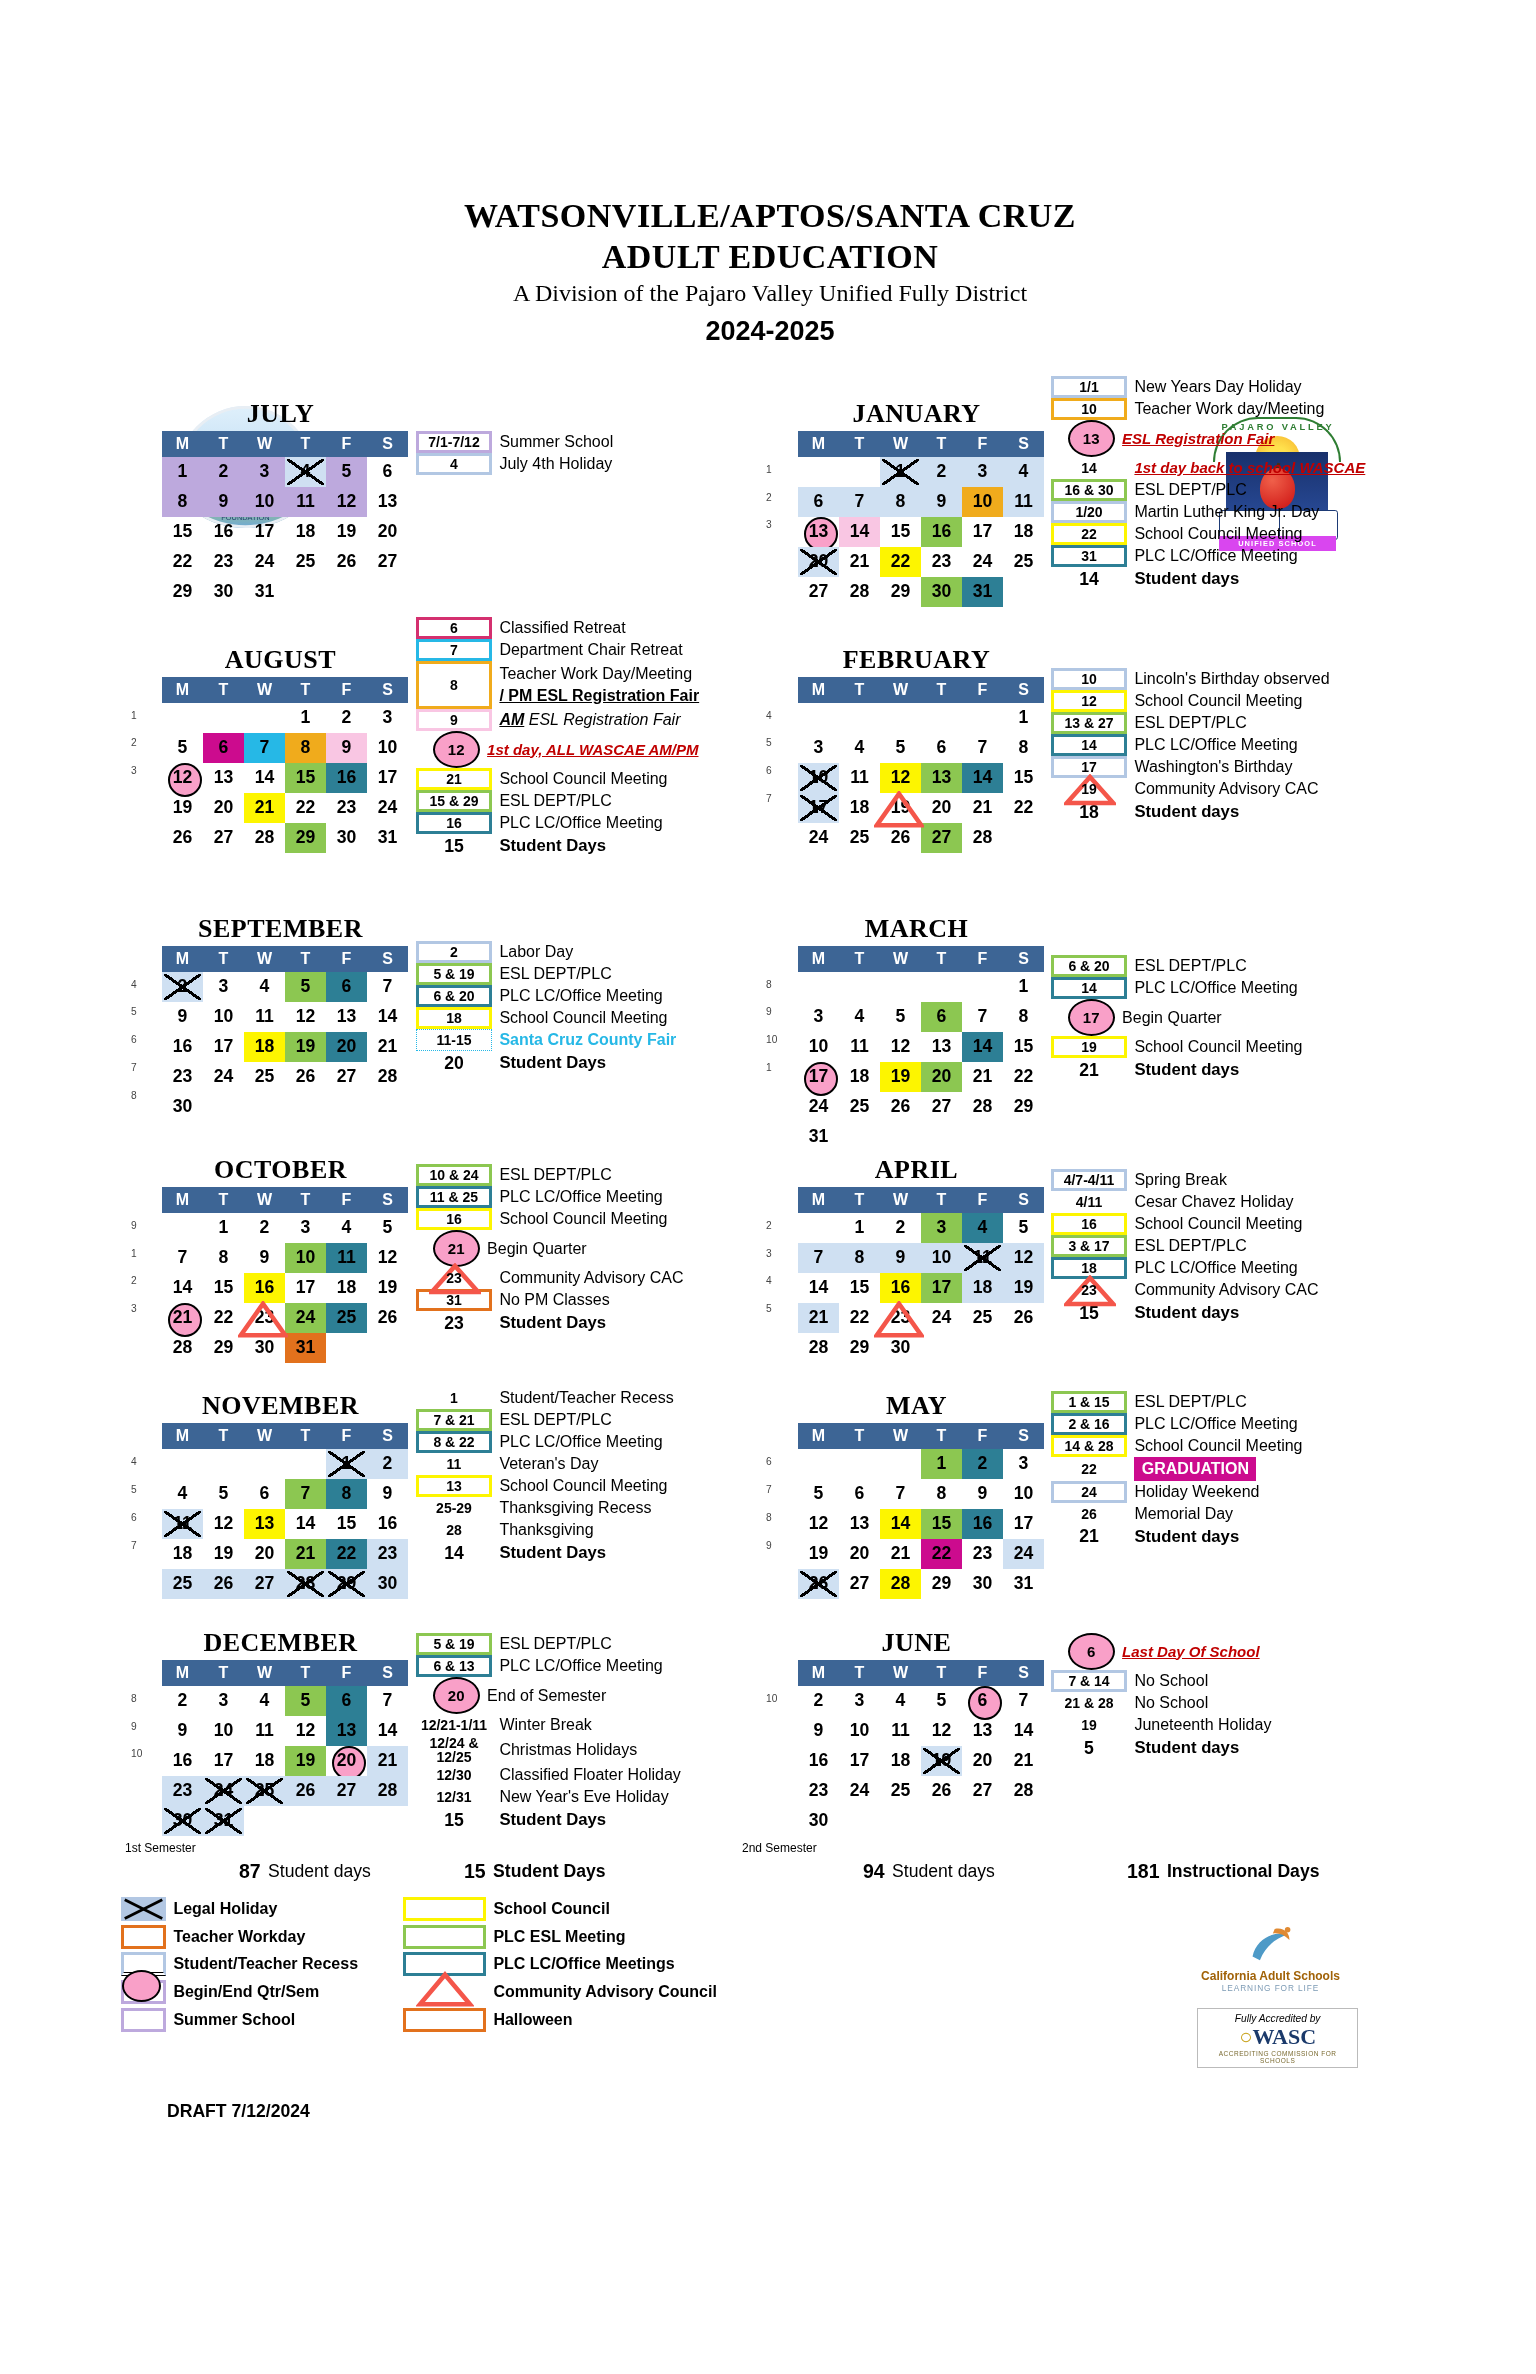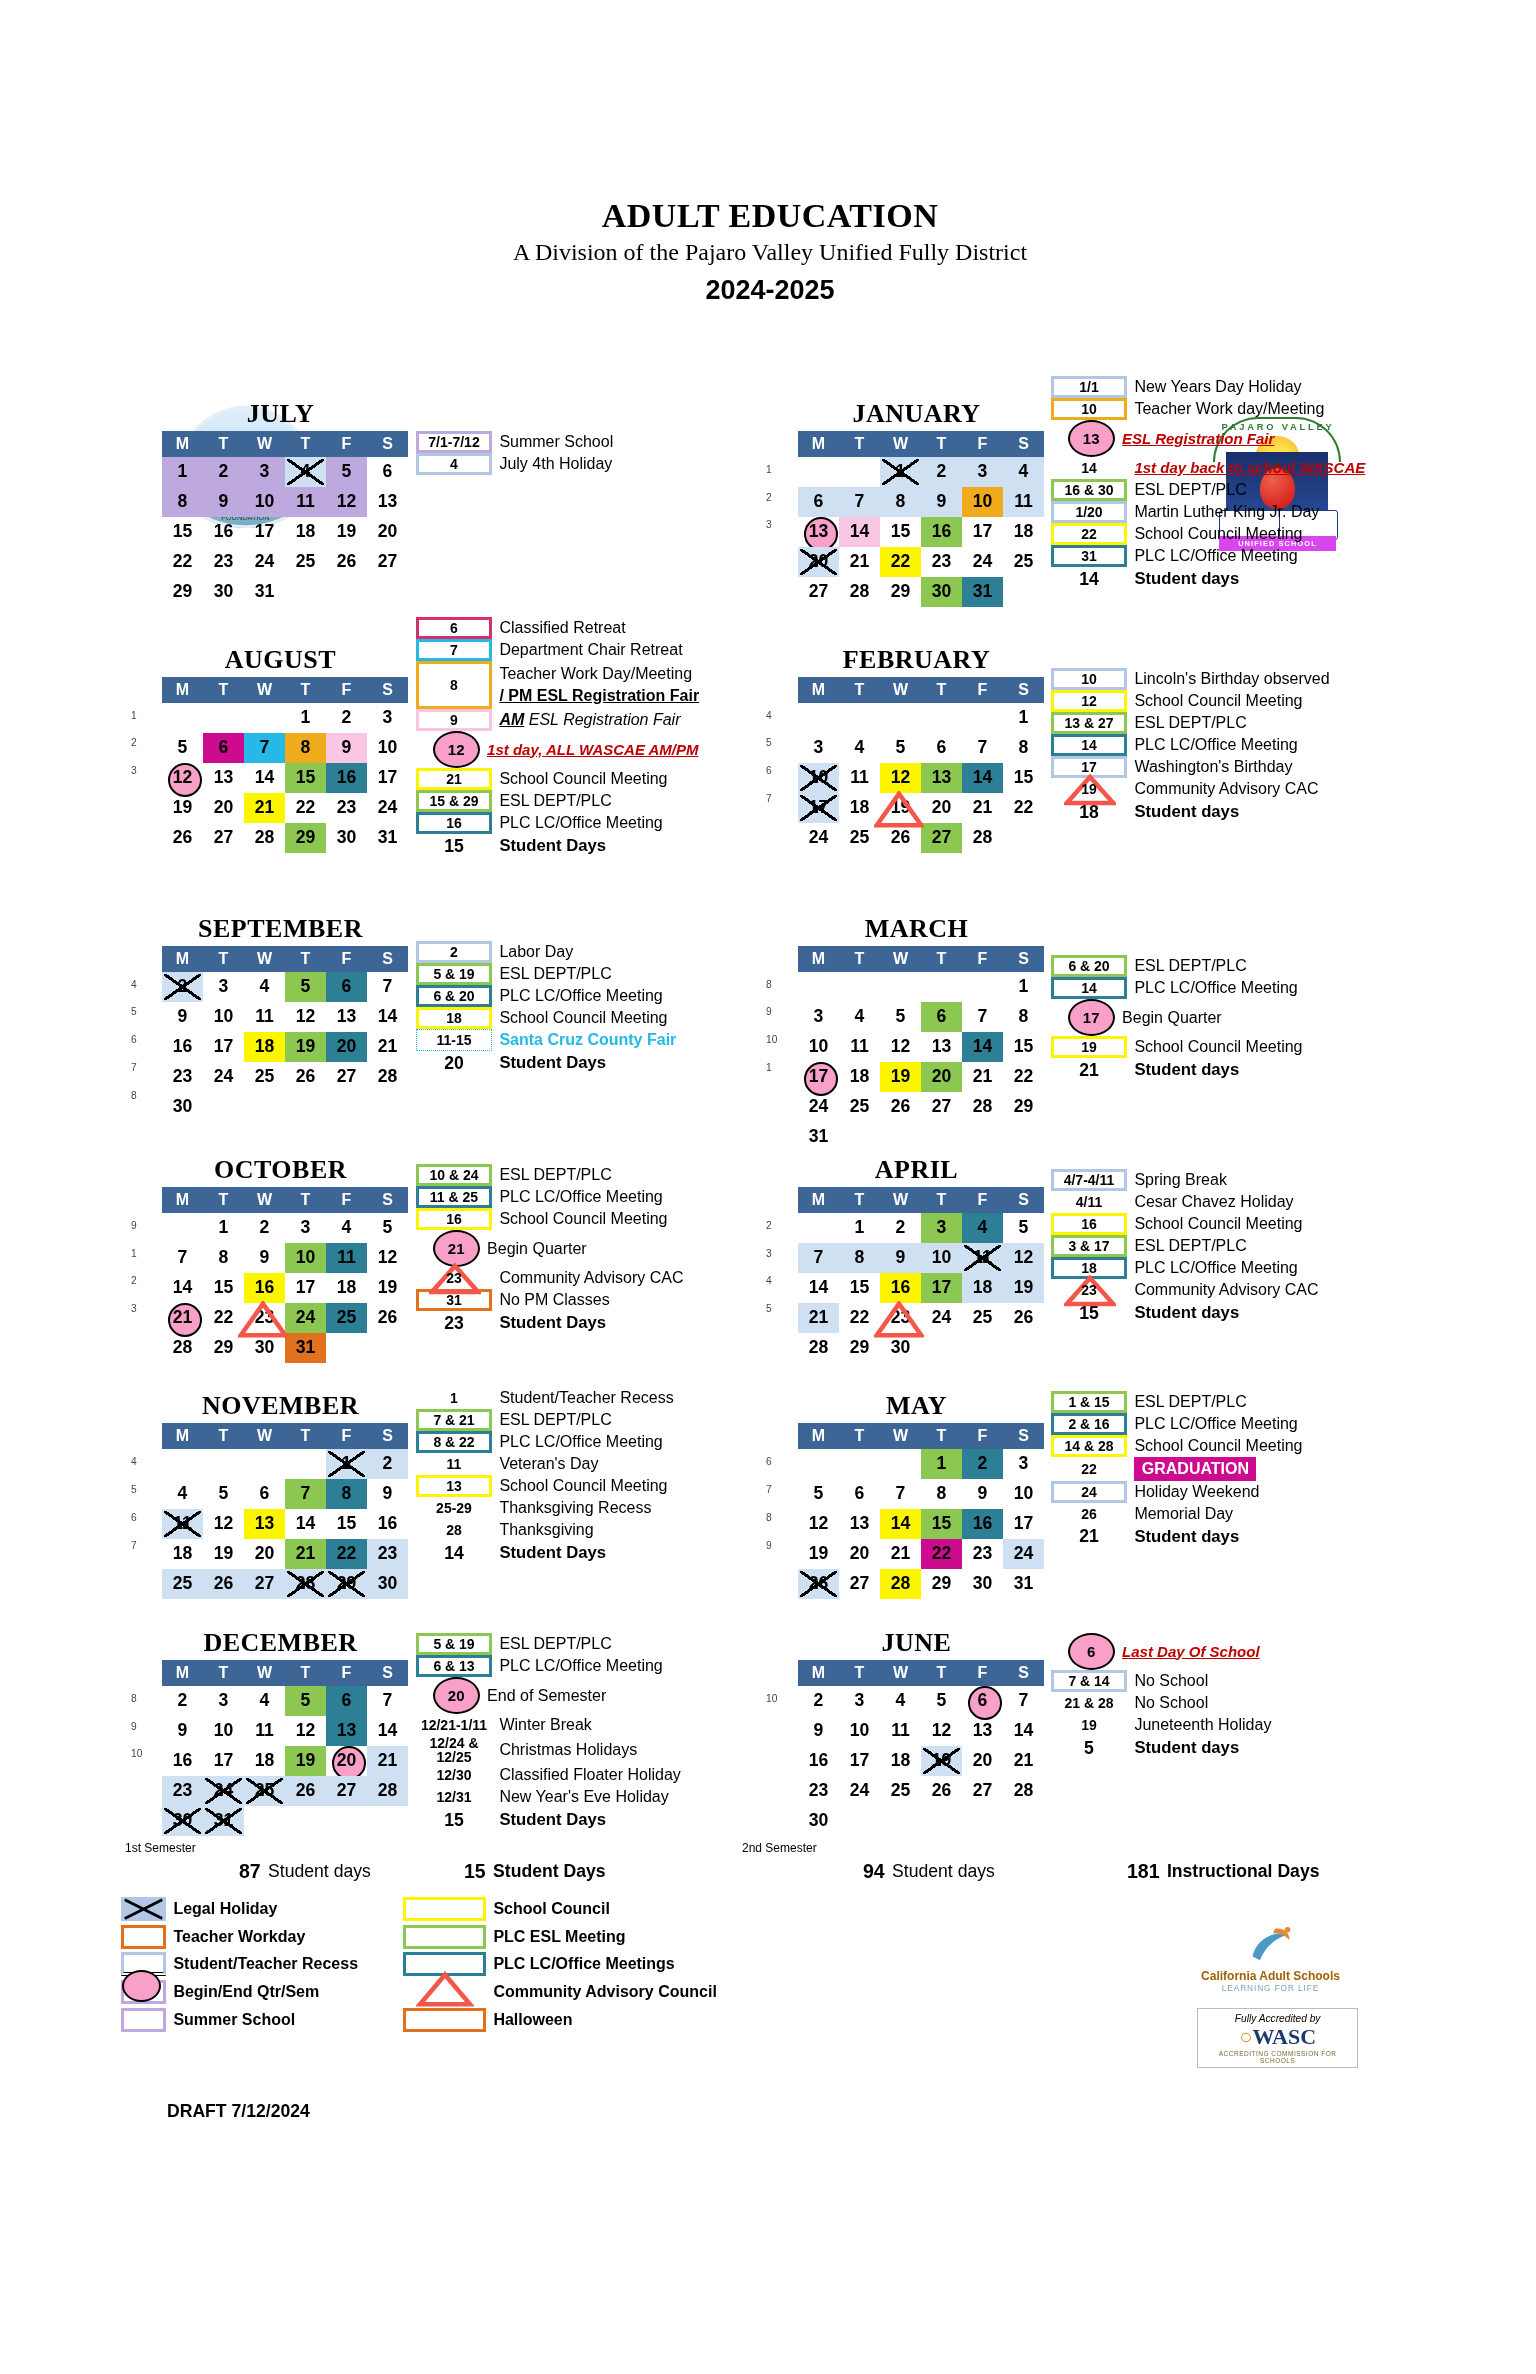--- a/index.html
+++ b/index.html
@@ -141,20 +141,21 @@
 <div class="page">
 
   <div class="header">
     <div class="logo-wasc">
       <div class="wtxt">WASC</div>
       <div class="wsub">Adult Education</div>
       <div class="wfoot">FOUNDATION</div>
     </div>
 
     <div class="title-block">
+      <div class="t1">WATSONVILLE/APTOS/SANTA CRUZ</div>
       <div class="t2">ADULT EDUCATION</div>
       <div class="t3">A Division of the Pajaro Valley Unified Fully District</div>
       <div class="t4">2024-2025</div>
     </div>
 
     <div class="logo-pv">
       <div class="arc"></div>
       <div class="arctx">PAJARO VALLEY</div>
       <div class="sun"></div>
       <div class="body"></div>

